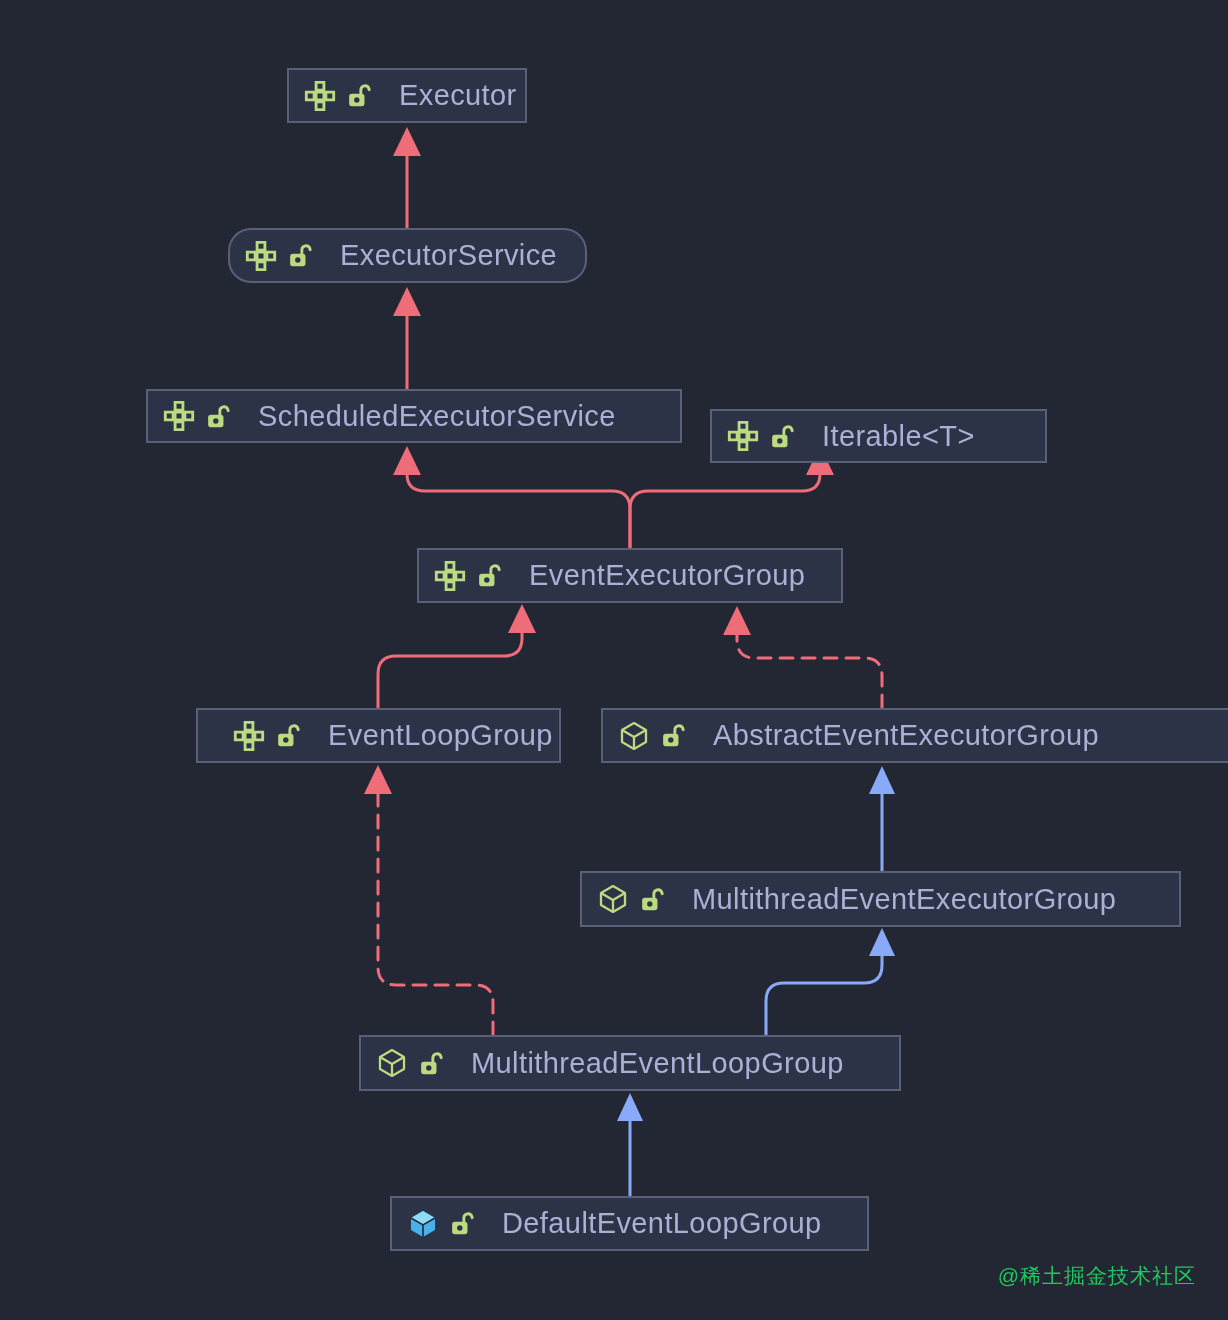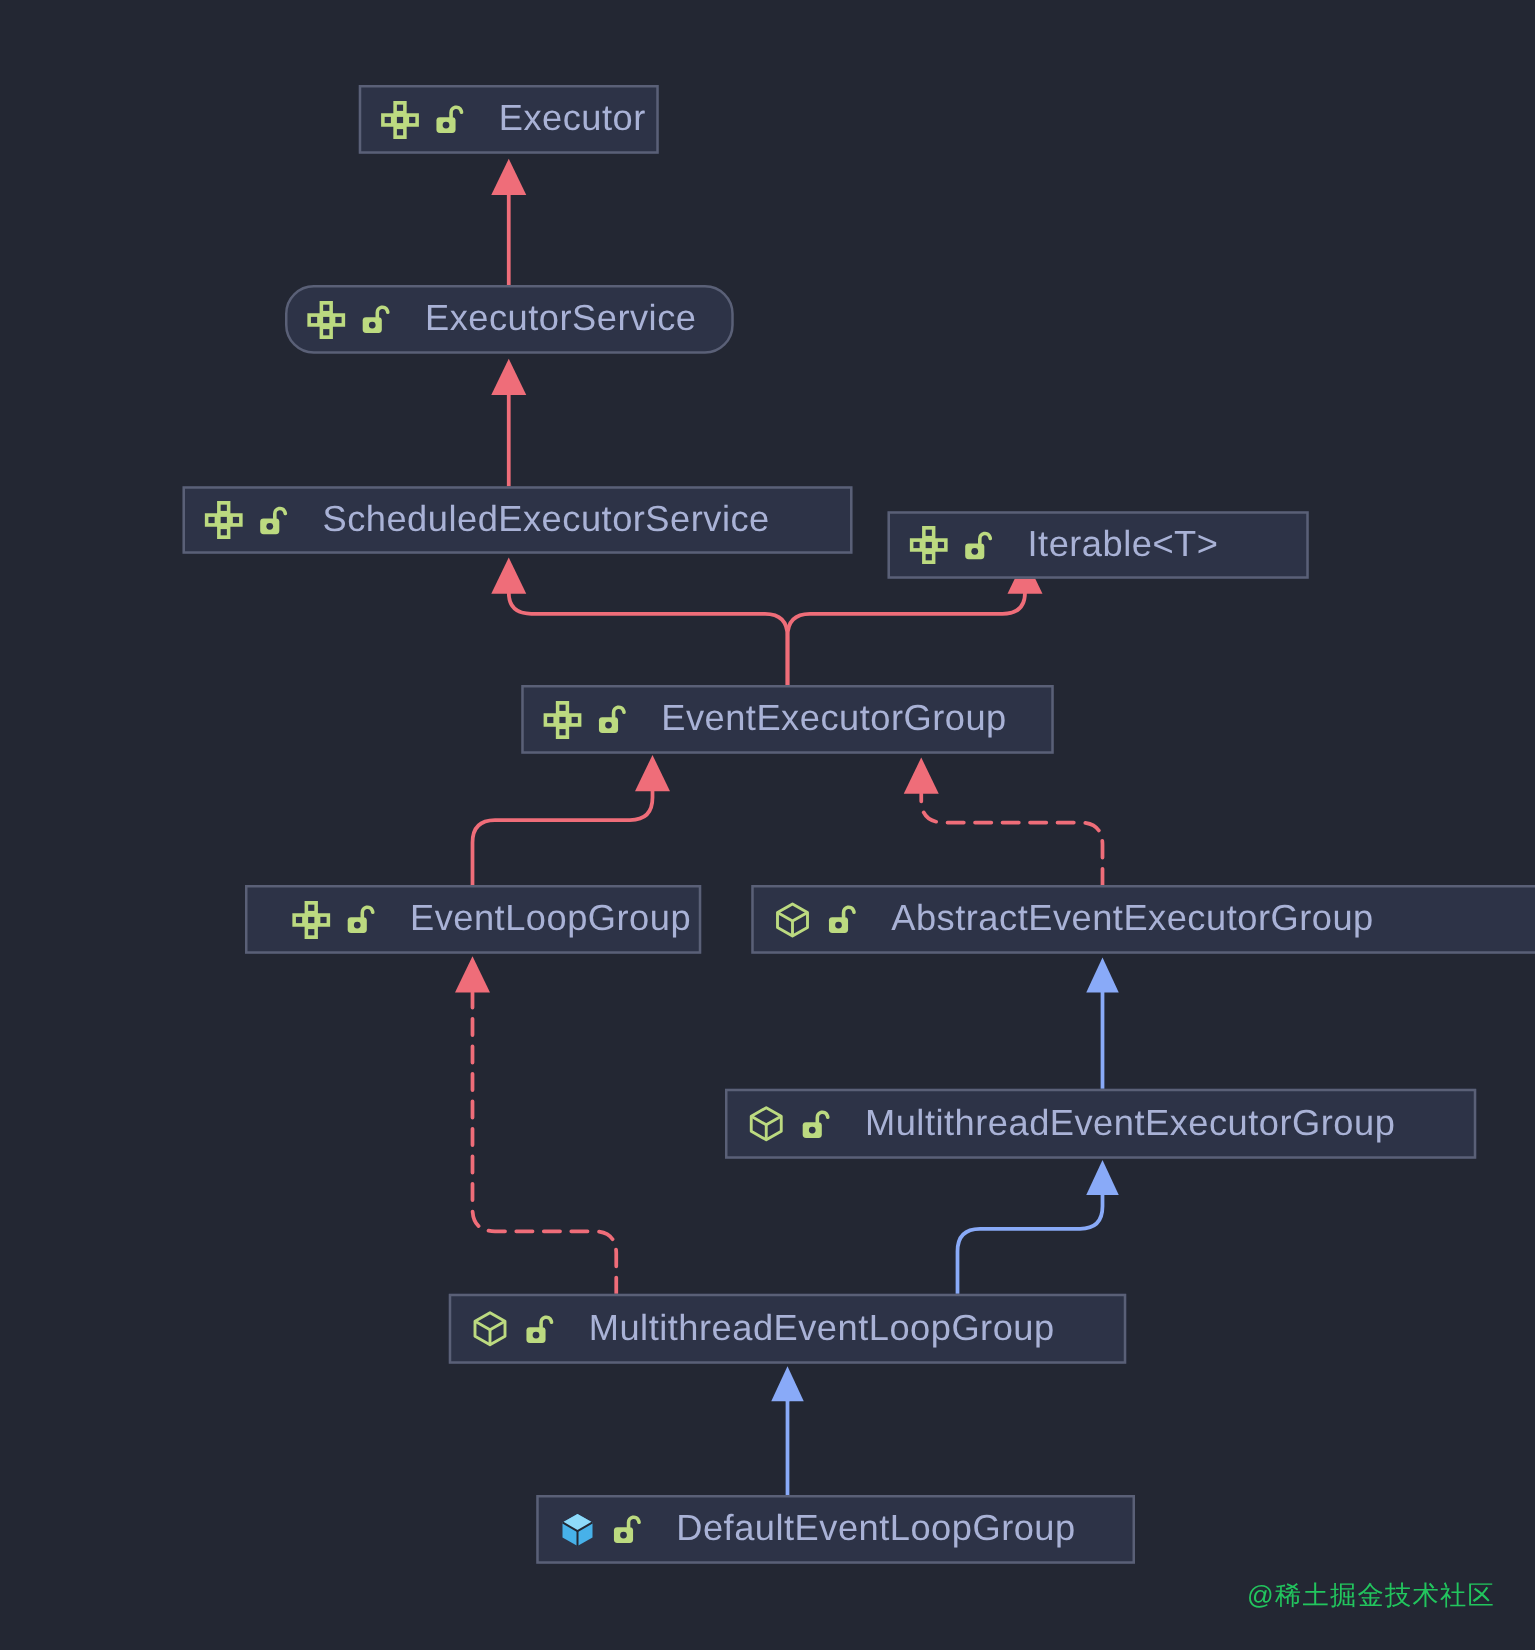--- a/index.html
+++ b/index.html
@@ -190,21 +190,21 @@
   <div class="node" style="left:359px;top:1035px;width:542px;height:56px;">
     <svg class="ic main">
         <use href="#icon-cube-outline"></use>
       </svg>
     <svg class="ic lock">
         <use href="#icon-lock-open"></use>
       </svg>
     <span class="label">MultithreadEventLoopGroup</span>
   </div>
 
-  <div class="node" style="left:390px;top:1196px;width:479px;height:55px;margin-left:39px;">
+  <div class="node" style="left:390px;top:1196px;width:479px;height:55px;">
     <svg class="ic main">
         <use href="#icon-cube-filled"></use>
       </svg>
     <svg class="ic lock">
         <use href="#icon-lock-open"></use>
       </svg>
     <span class="label">DefaultEventLoopGroup</span>
   </div>
 
   <div class="watermark">@稀土掘金技术社区</div>

